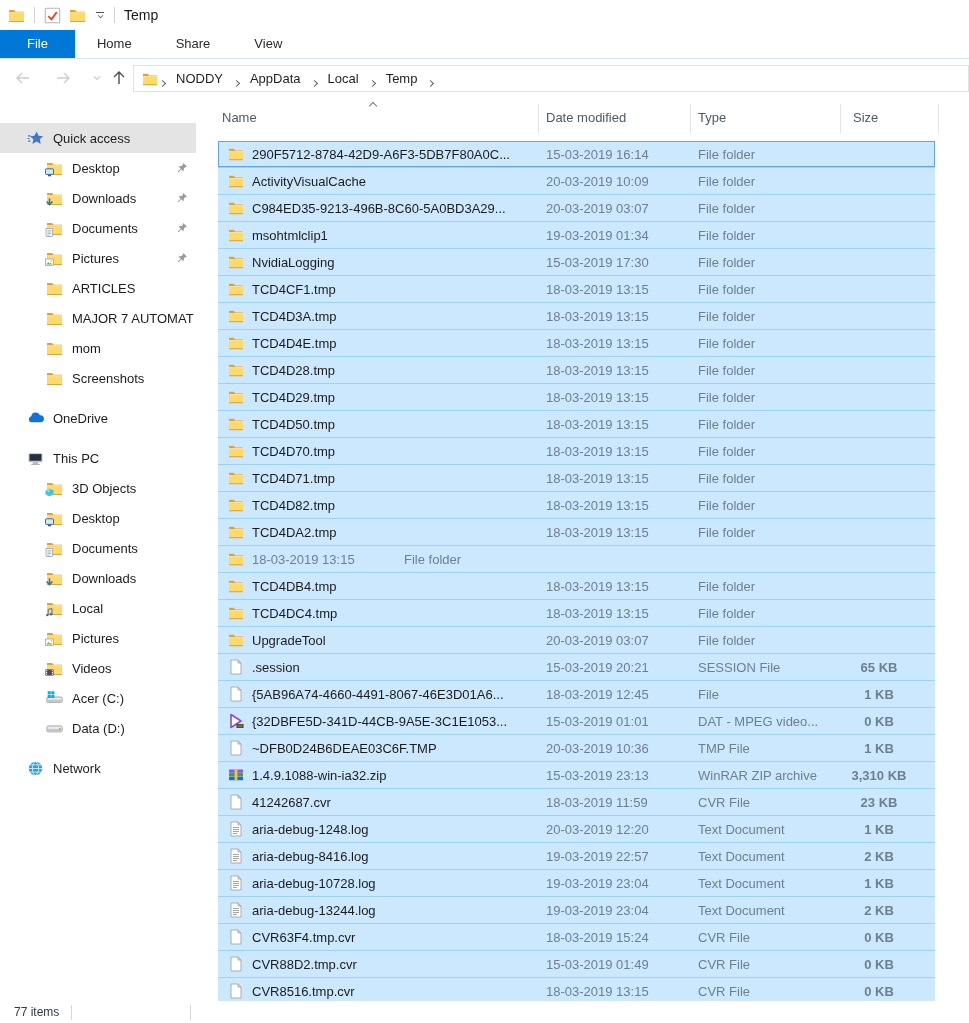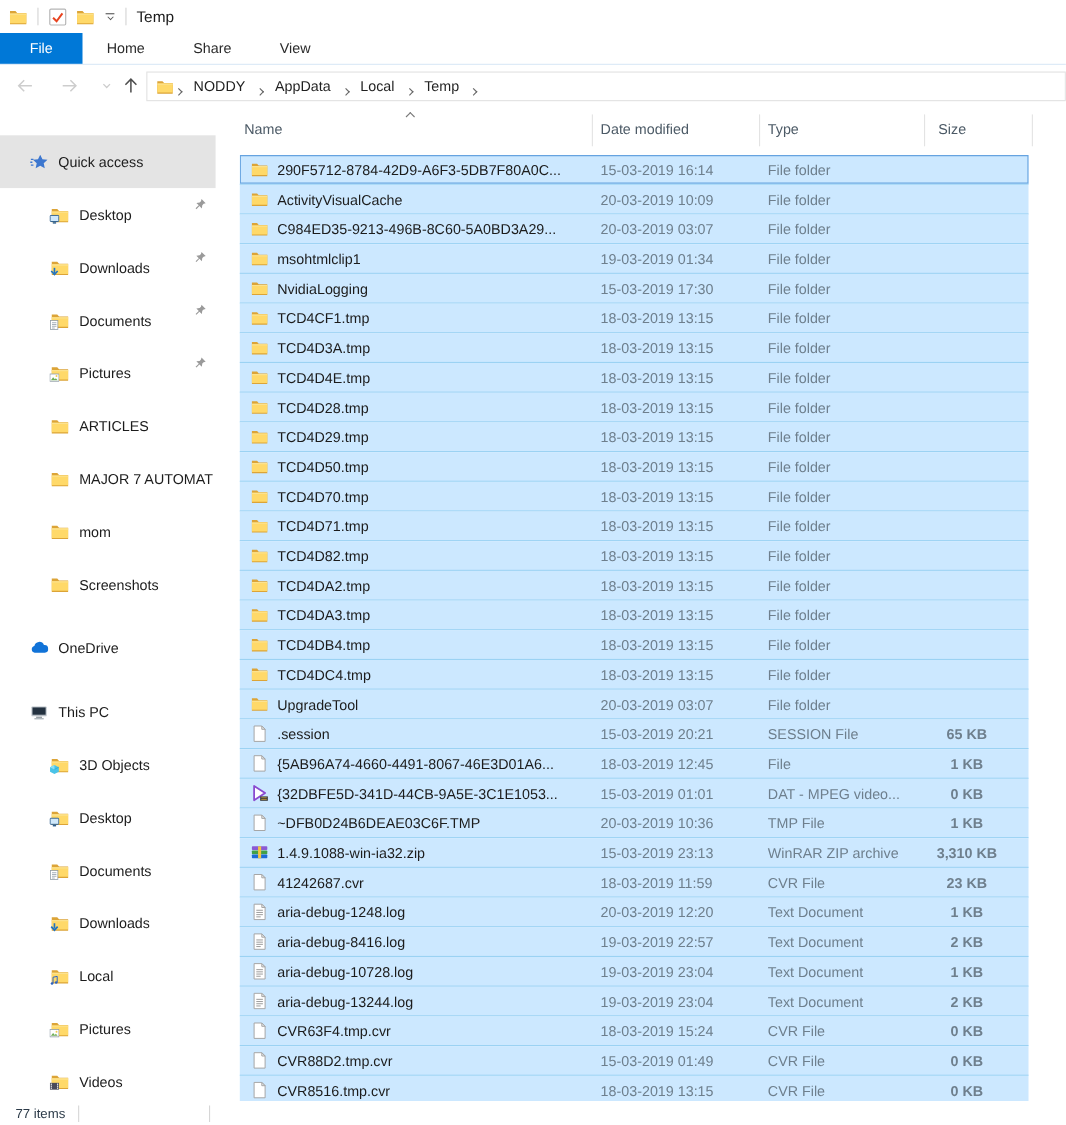--- a/index.html
+++ b/index.html
@@ -27,21 +27,21 @@
   .addressbar { position:absolute; left:133px; right:0; top:6px; height:27px; border:1px solid #e2e2e2; background:#fff; display:flex; align-items:center; overflow:hidden; }
   .ab-icon { width:16px; height:16px; margin-left:8px; flex:0 0 auto; }
   .crumb { padding:0 9px; color:#1f1f1f; white-space:nowrap; }
   .crumb-sep { width:5px; height:5px; border-right:1px solid #666; border-bottom:1px solid #666; transform:rotate(-45deg); margin:0 2px; flex:0 0 auto; }
 
   
   .main { display:flex; height:904px; overflow:hidden; }
 
   
   .sidebar { width:210px; flex:0 0 210px; padding-top:26px; overflow:hidden; }
-  .side-item { height:48px; display:flex; align-items:center; position:relative; white-space:nowrap; cursor:default; }
+  .side-item { height:30px; display:flex; align-items:center; position:relative; white-space:nowrap; cursor:default; }
   .side-item.gap { margin-top:10px; }
   .side-item.sel { background:#e4e4e4; width:196px; }
   .side-item .sicon { width:17px; height:17px; flex:0 0 auto; position:relative; display:inline-flex; }
   .side-item .slabel { margin-left:9px; overflow:hidden; }
   .side-item.lvl0 { padding-left:27px; }
   .side-item.lvl1 { padding-left:46px; }
   .side-pin { position:absolute; right:22px; top:9px; width:12px; height:12px; }
   .ov { position:absolute; left:-1px; bottom:0; width:9px; height:9px; }
 
   
@@ -645,21 +645,20 @@
           <span class="c size"></span>
         </div>
         <div class="row">
           <span class="ficon">
             <svg class="svg16" viewBox="0 0 16 16">
               <path d="M1 2.8h4.7l1.5 1.7H15v9.7H1z" fill="#dca437"></path>
               <path d="M1 5h14v8.2H1z" fill="#ffd969"></path>
               <path d="M1 5h14v1.1H1z" fill="#fce28e"></path>
             </svg>
           </span>
-          <span class="c name">TCD4DA3.tmp</span>
           <span class="c date">18-03-2019 13:15</span>
           <span class="c type">File folder</span>
           <span class="c size"></span>
         </div>
         <div class="row">
           <span class="ficon">
             <svg class="svg16" viewBox="0 0 16 16">
               <path d="M1 2.8h4.7l1.5 1.7H15v9.7H1z" fill="#dca437"></path>
               <path d="M1 5h14v8.2H1z" fill="#ffd969"></path>
               <path d="M1 5h14v1.1H1z" fill="#fce28e"></path>

